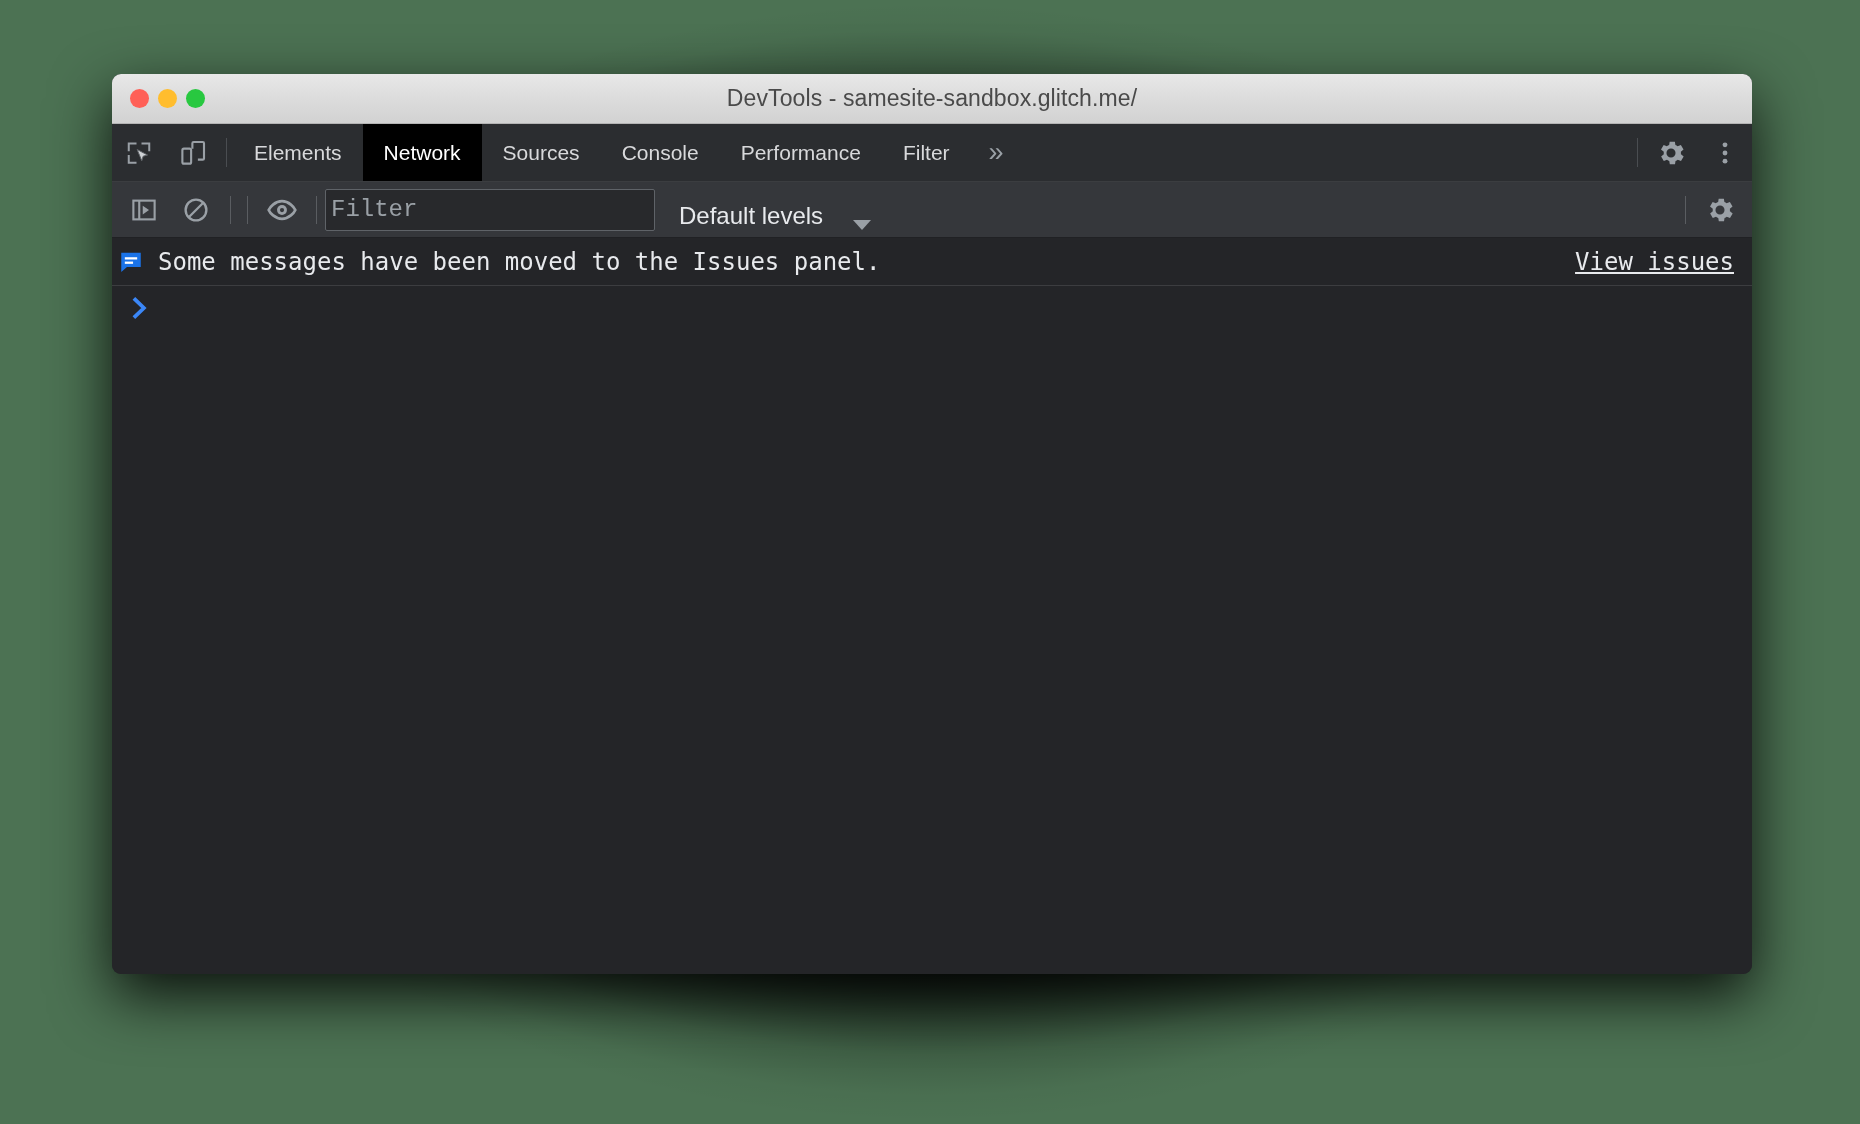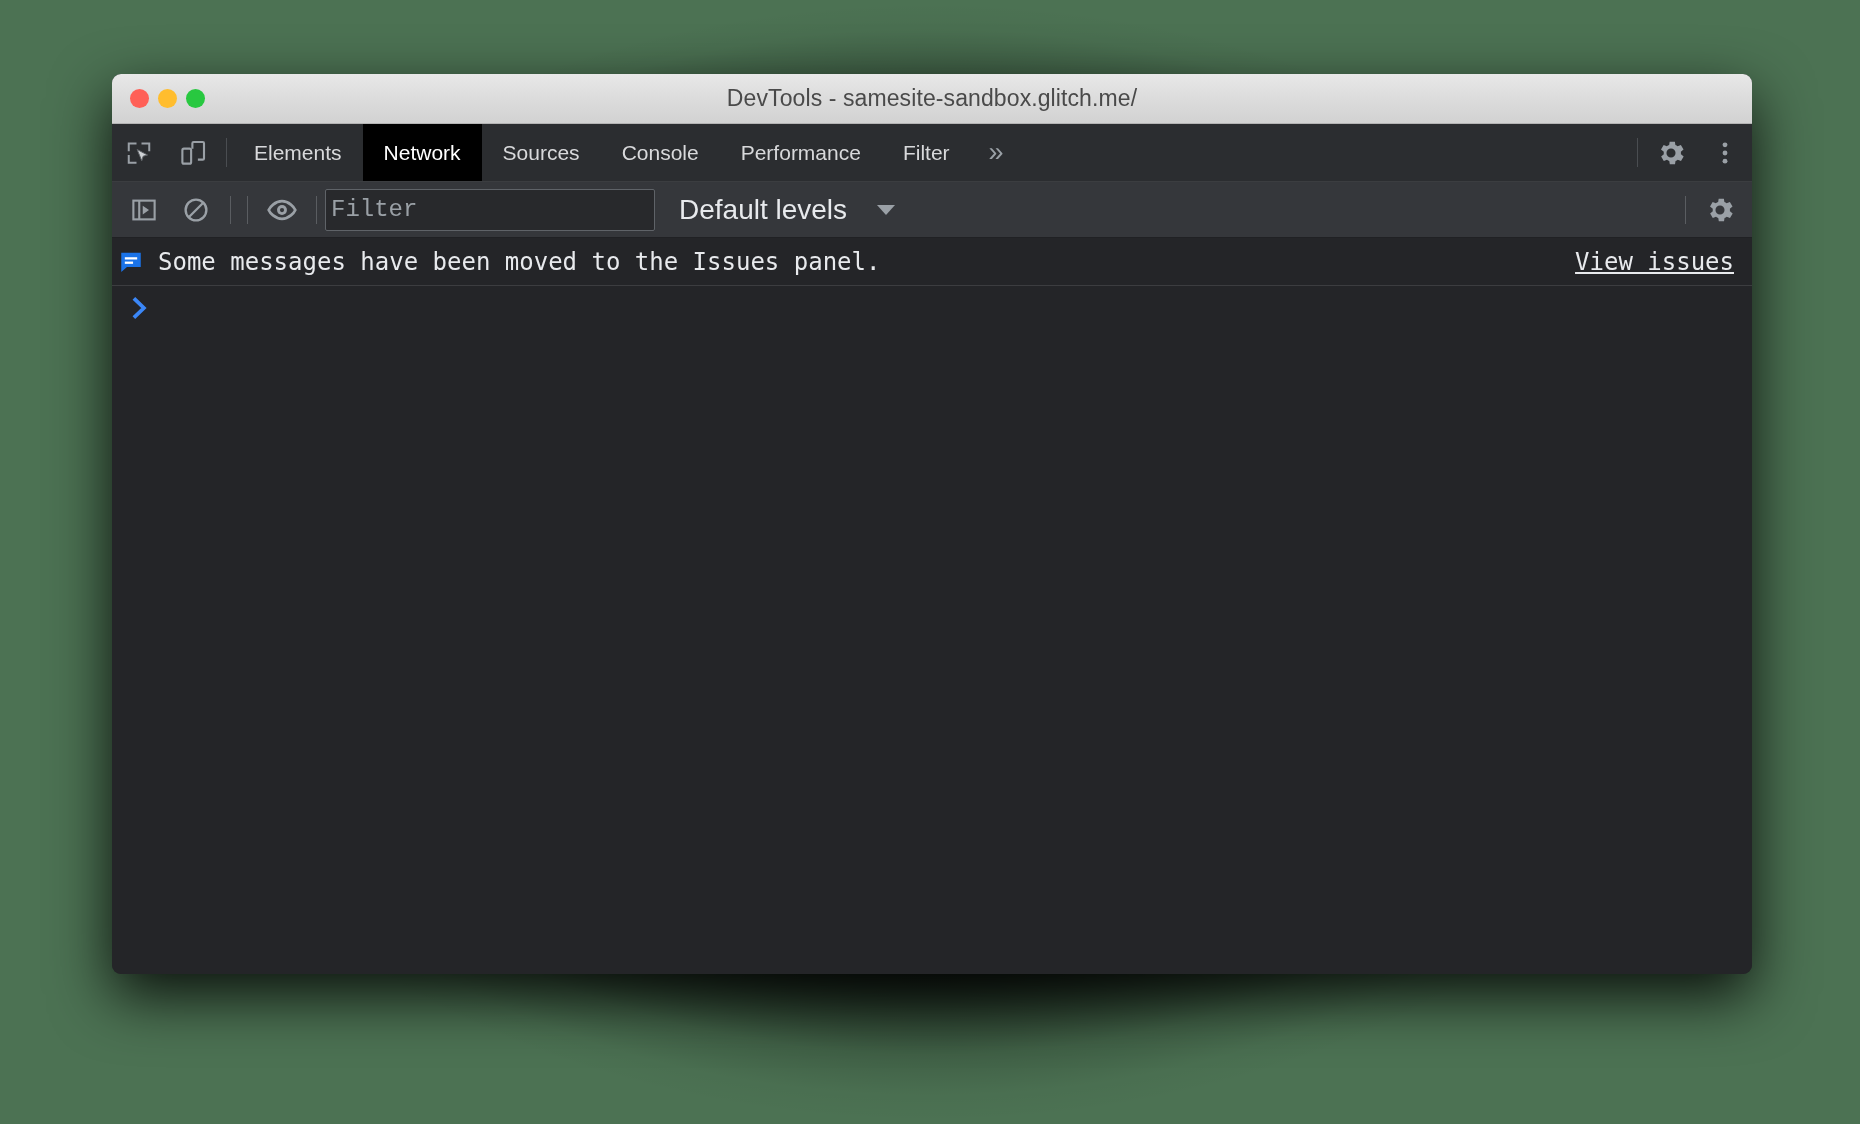--- a/index.html
+++ b/index.html
@@ -170,26 +170,26 @@
     border-radius: 2px;
     color: #9aa0a6;
     font-size: 24px;
     padding: 0 5px;
     font-family: Liberation Mono, monospace;
     outline: none;
   }
   #filter-input::placeholder { color: #9aa0a6; opacity: 1; }
   #levels-dropdown {
     display: flex;
-    align-items: center;
+    align-items: flex-end;
     height: 40px;
     padding: 0 10px;
     margin-left: 14px;
     color: #e8eaed;
-    font-size: 28px;
+    font-size: 24px;
     white-space: nowrap;
     gap: 20px;
   }
   #levels-dropdown .caret { margin-left: 10px; }
   .ct-right {
     margin-left: auto;
     display: flex;
     align-items: center;
   }
 

